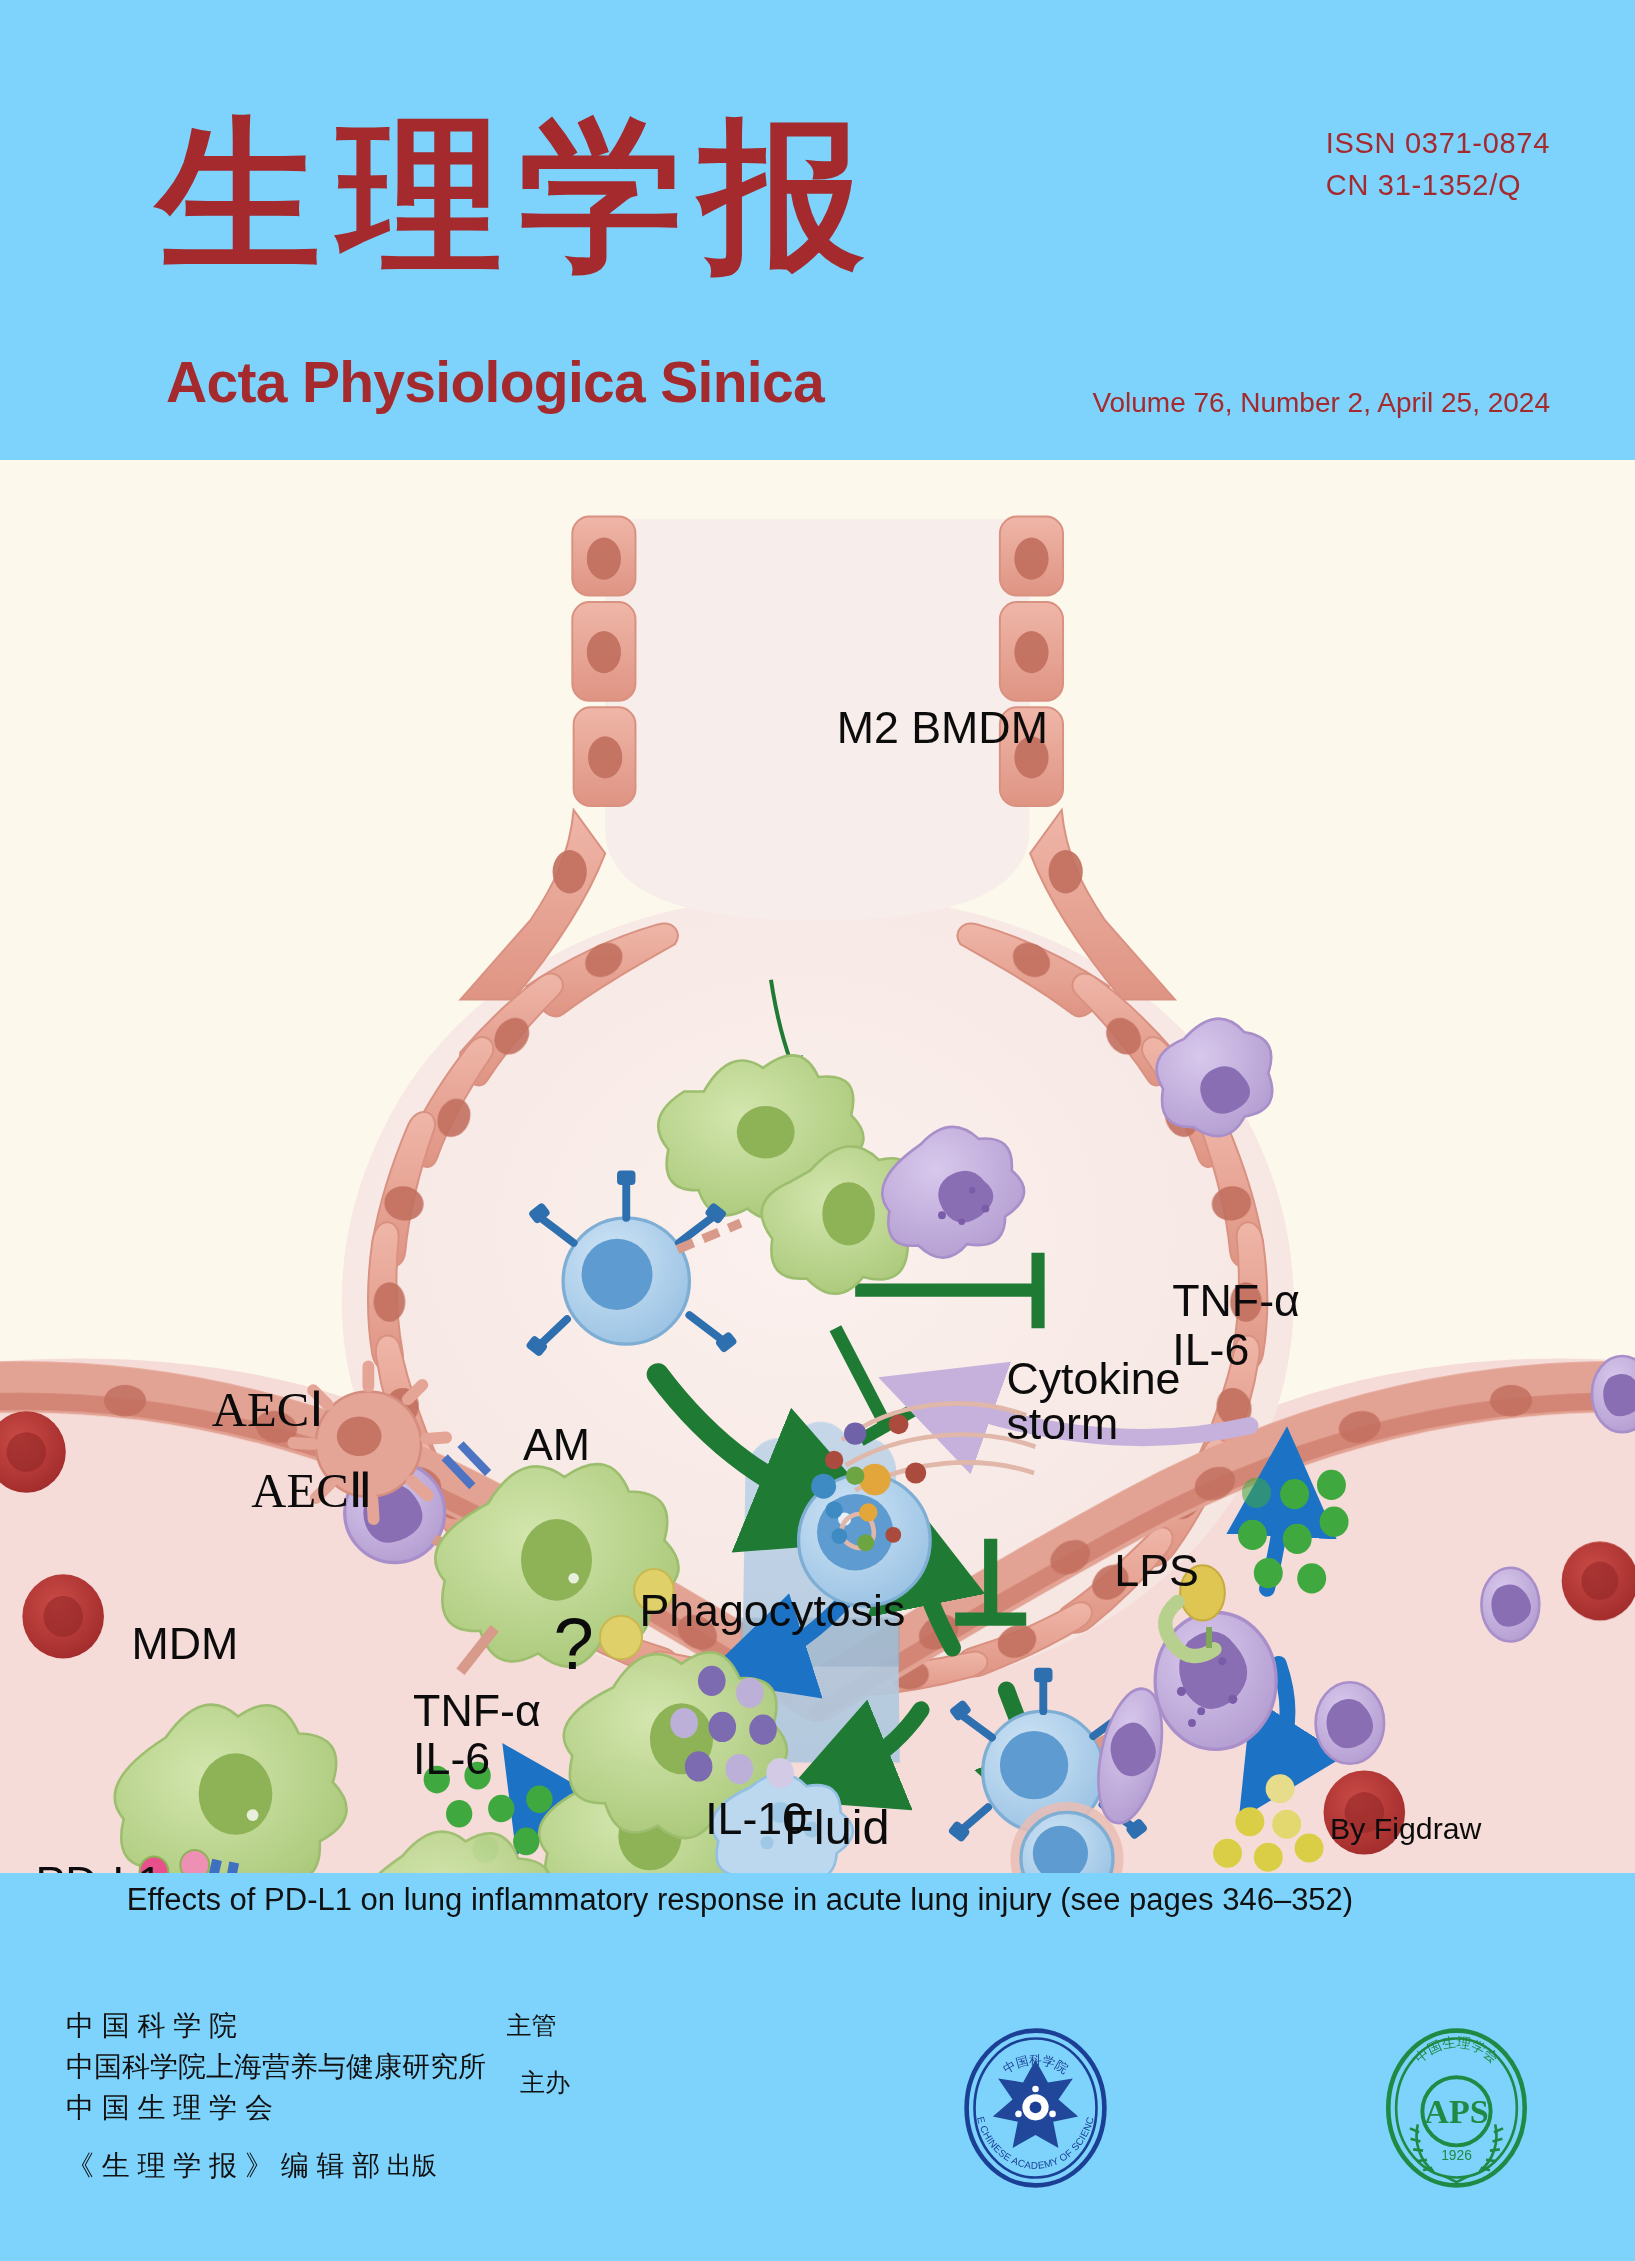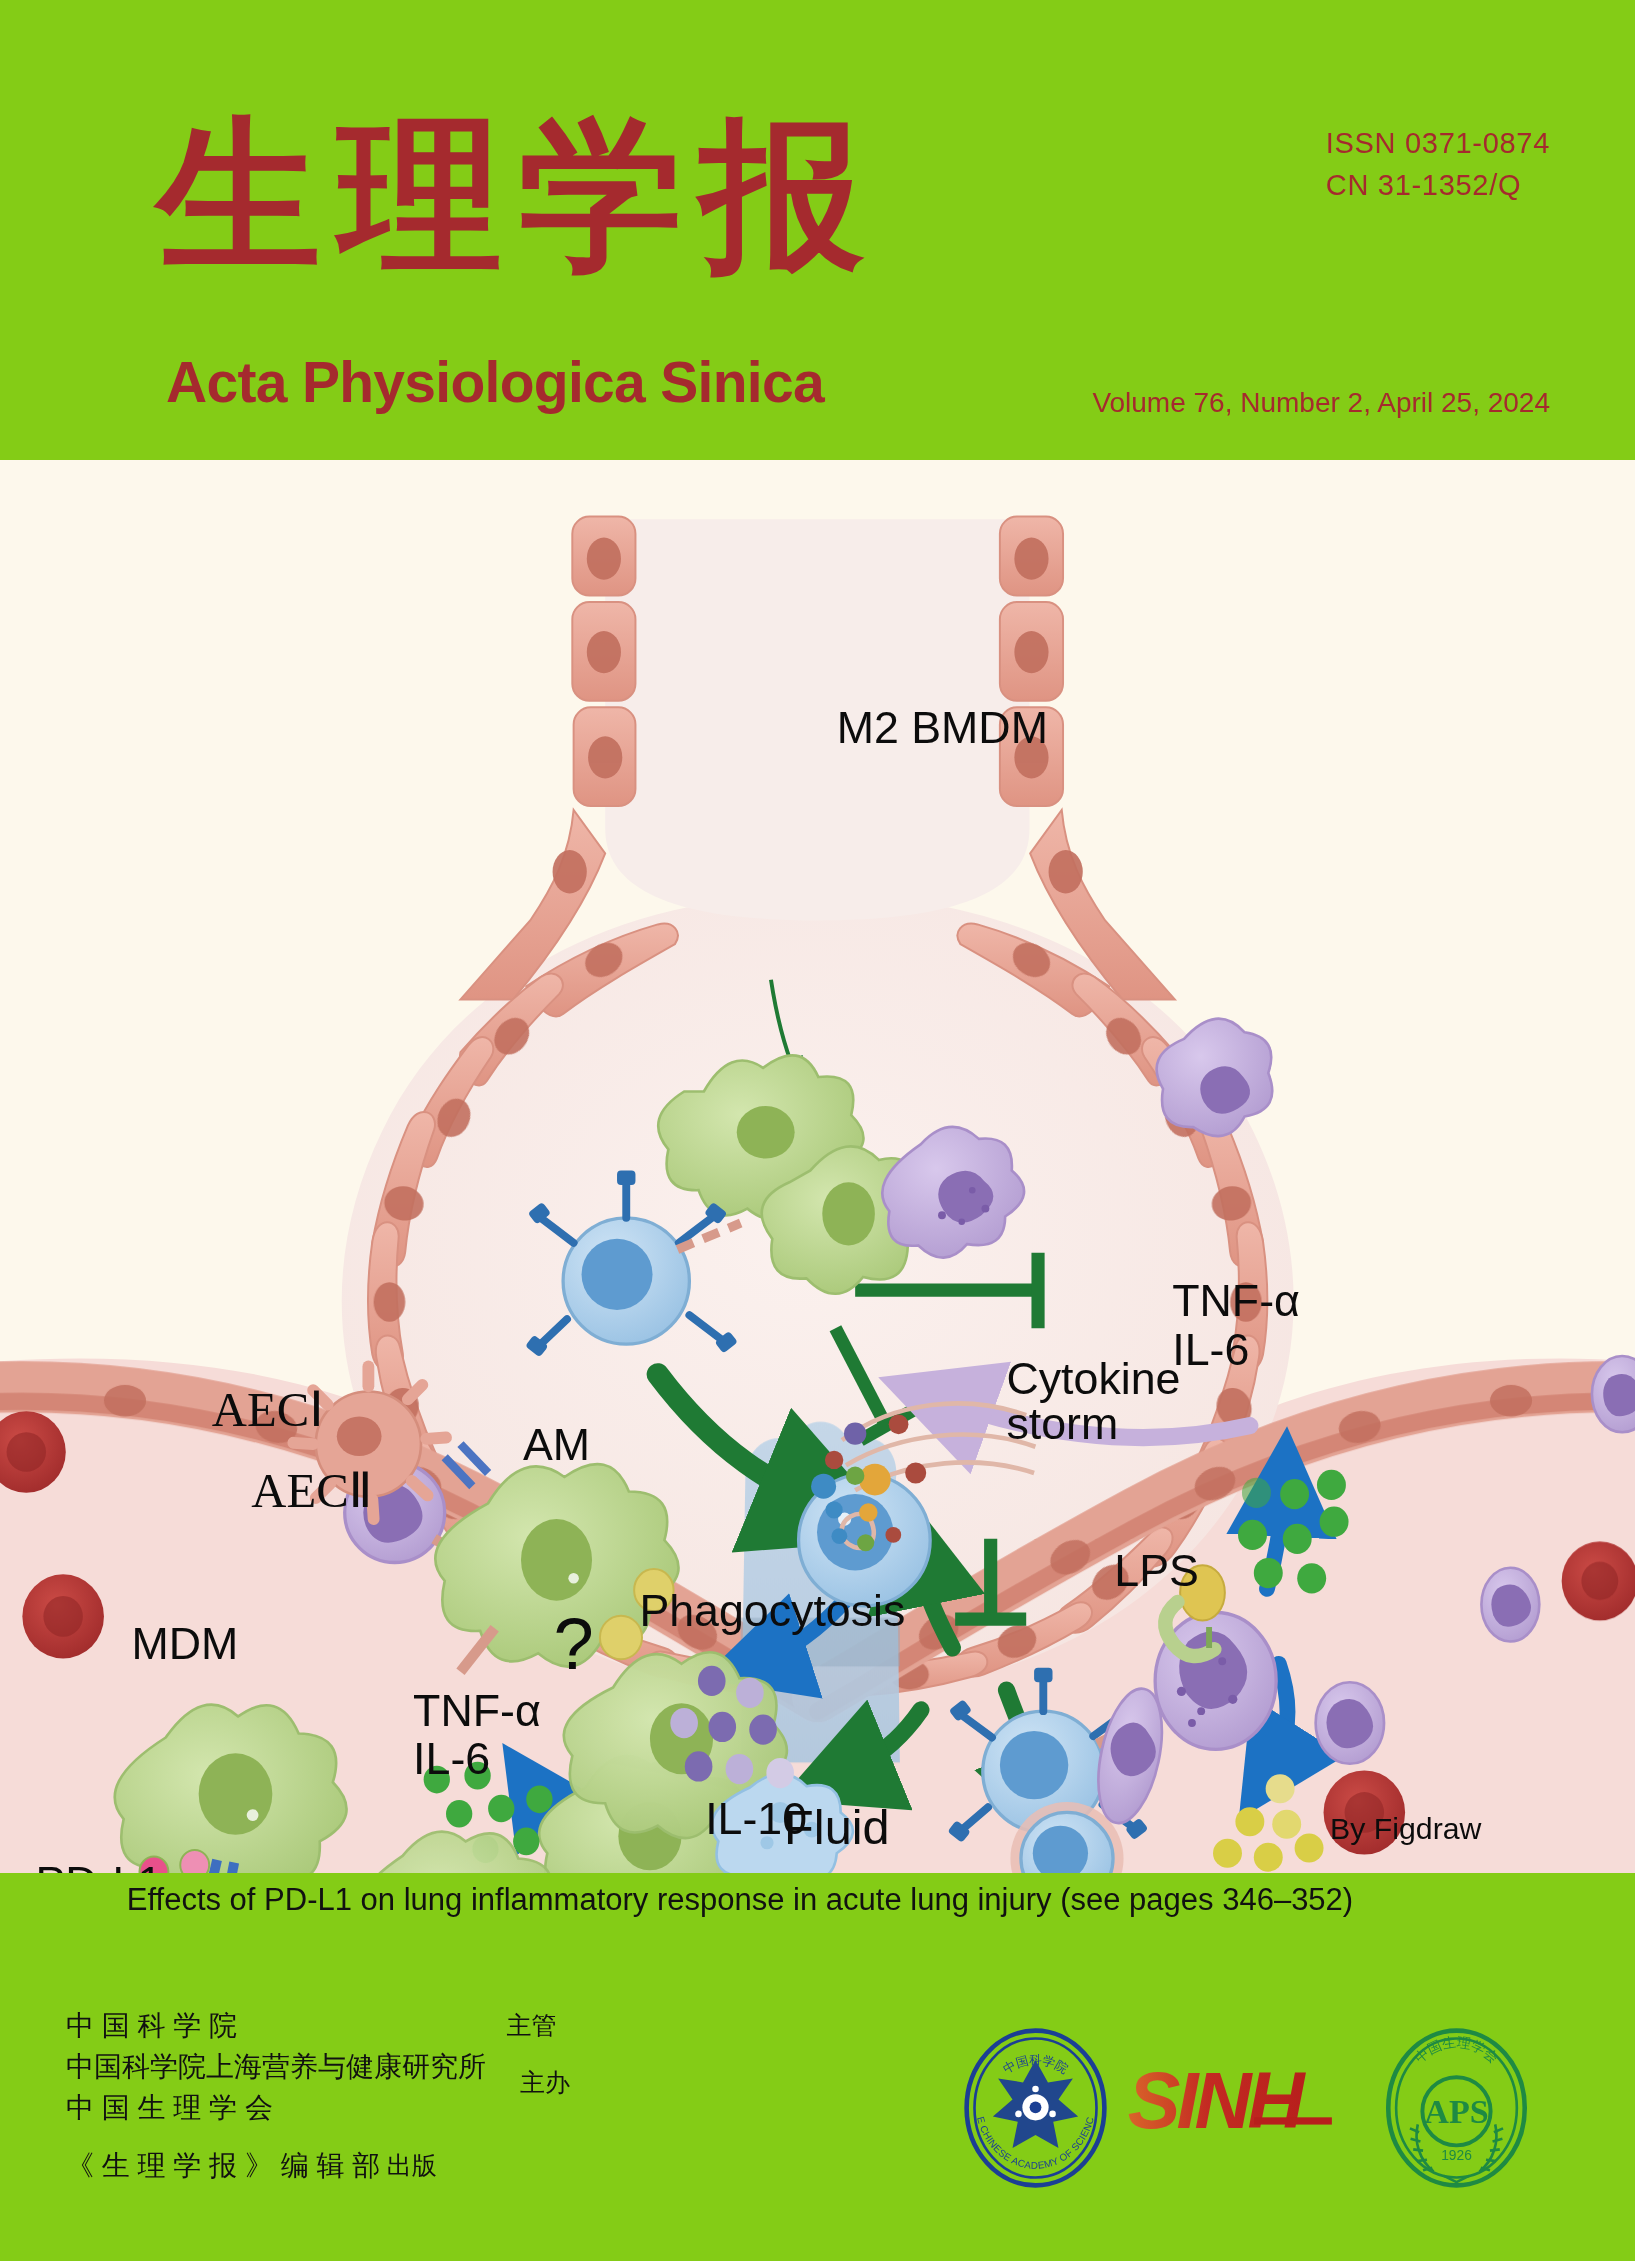--- a/index.html
+++ b/index.html
@@ -3,21 +3,21 @@
 <meta charset="utf-8">
 <style>
   html,body{margin:0;padding:0;}
   body{
     width:1636px;height:2261px;
     background:#FDF8EC;
     font-family:"Liberation Sans", sans-serif;
     overflow:hidden;
     position:relative;
   }
-  .cover{position:absolute;inset:0;background:#84cc16;}
+  .cover{position:absolute;inset:0;background:#7dd3fc;}
 
   
   .masthead{position:absolute;left:0;top:0;width:1636px;height:460px;}
   .cn-title{
     position:absolute;left:157px;top:115px;
     font-family:"Liberation Serif", serif;
     font-weight:700;
     font-size:164px;
     letter-spacing:17px;
     color:#A52A2E;
@@ -723,33 +723,20 @@
           <text font-family="'Liberation Serif', serif" font-size="19" fill="#1B3F94">
             <textPath href="#casTop" startOffset="50%" text-anchor="middle">中国科学院</textPath>
           </text>
           <path id="casBot" d="M26,140 A92,104 0 0,0 204,140" fill="none"></path>
           <text font-family="'Liberation Sans', sans-serif" font-size="15" letter-spacing="0.4" fill="#1B3F94">
             <textPath href="#casBot" startOffset="50%" text-anchor="middle">THE CHINESE ACADEMY OF SCIENCES</textPath>
           </text>
         </svg>
       </div>
 
-      <div class="logo logo-sinh">
-        <svg width="224" height="99" viewBox="0 0 340 150">
-          <defs>
-            <linearGradient id="sinhGrad" x1="0" y1="0" x2="1" y2="0">
-              <stop offset="0%" stop-color="#D9642A"></stop>
-              <stop offset="45%" stop-color="#C32A22"></stop>
-              <stop offset="100%" stop-color="#B71F1C"></stop>
-            </linearGradient>
-          </defs>
-          <text x="4" y="112" class="sinh-word" fill="url(#sinhGrad)">SINH</text>
-          <rect x="196" y="96" width="118" height="11" fill="#B71F1C"></rect>
-        </svg>
-      </div>
 
       <div class="logo logo-caps">
         <svg width="151" height="164" viewBox="0 0 230 250">
           <ellipse cx="115" cy="125" rx="104" ry="118" fill="none" stroke="#1E8A43" stroke-width="7"></ellipse>
           <ellipse cx="115" cy="125" rx="92" ry="106" fill="none" stroke="#1E8A43" stroke-width="4"></ellipse>
           <circle cx="115" cy="130" r="52" fill="none" stroke="#1E8A43" stroke-width="6"></circle>
           <text x="115" y="148" text-anchor="middle" font-family="'Liberation Serif', serif" font-size="52" font-weight="700" fill="#1E8A43">APS</text>
           <text x="115" y="205" text-anchor="middle" font-family="'Liberation Sans', sans-serif" font-size="21" fill="#1E8A43">1926</text>
           <path id="capsTop" d="M34,126 A81,94 0 0,1 196,126" fill="none"></path>
           <text font-family="'Liberation Serif', serif" font-size="21" fill="#1E8A43">

